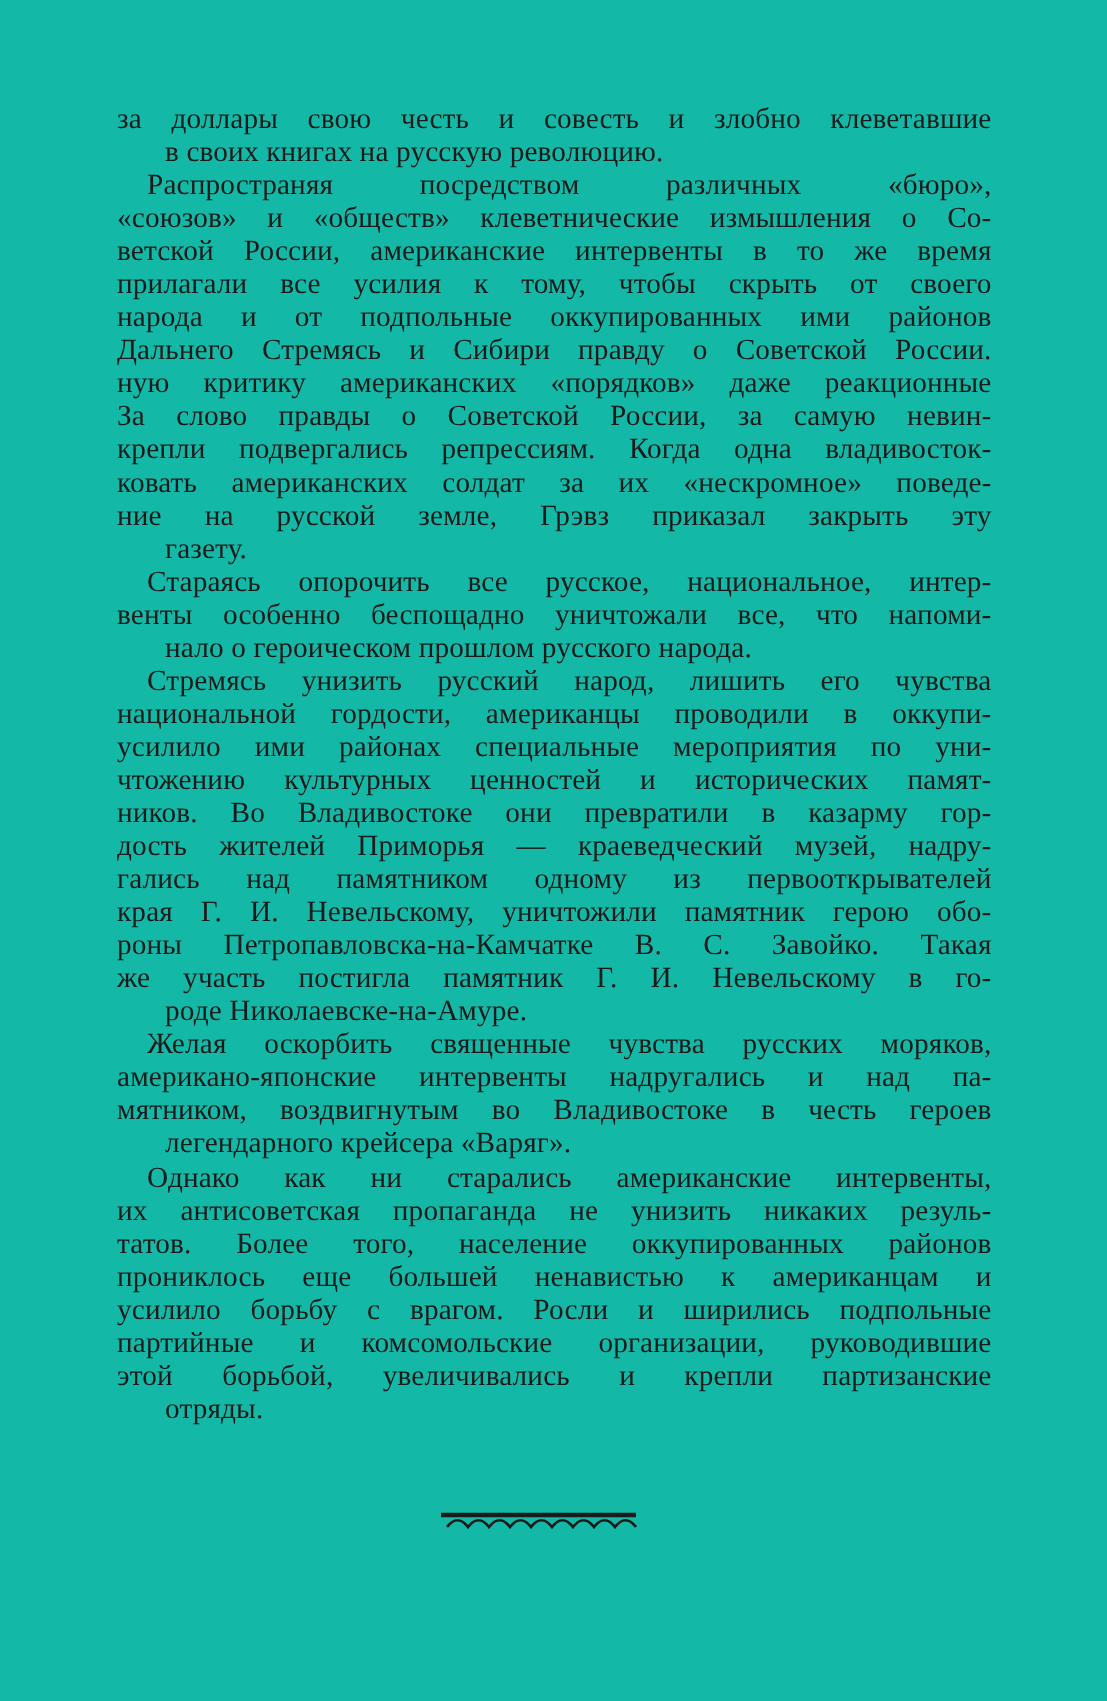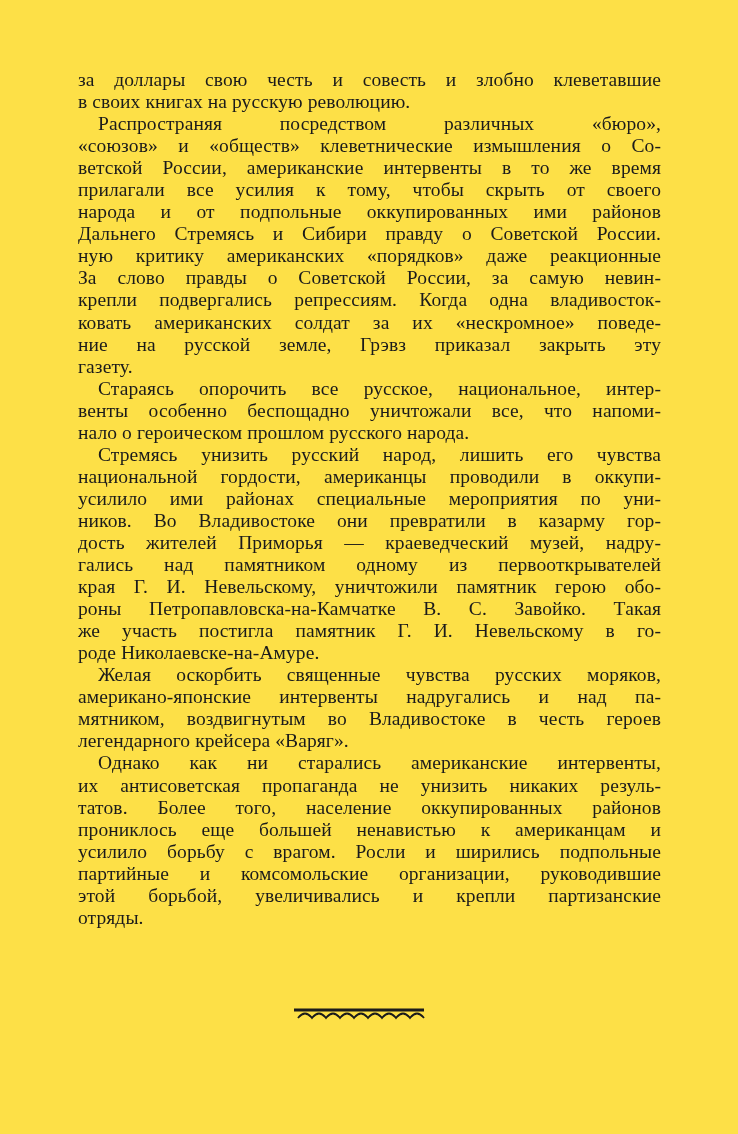--- a/index.html
+++ b/index.html
@@ -24,36 +24,37 @@
     line-height: 22.05px;
     text-align: justify;
     text-align-last: justify;
     -moz-text-align-last: justify;
     white-space: normal;
     letter-spacing: 0.1px;
   }
   .line.last {
     text-align: center;
     text-align-last: left;
+    margin-left: 32px;
     -moz-text-align-last: left;
   }
   .line.indent { text-indent: 20px; }
   .tailpiece {
     position: absolute;
     left: 293px;
     top: 1006px;
     width: 132px;
     height: 18px;
   }
   .tailpiece svg { display: block; }
 </style>
 </head>
 <body>
 
-<div class="page" style="background: #fde047; color: rgb(27, 27, 27);">
+<div class="page" style="background: #14b8a6; color: rgb(27, 27, 27);">
   <div class="text-block">
       <div class="paragraph">
         <div class="line">за доллары свою честь и совесть и злобно клеветавшие</div>
         <div class="line last">в своих книгах на русскую революцию.</div>
       </div>
       <div class="paragraph">
         <div class="line indent">Распространяя посредством различных «бюро»,</div>
         <div class="line">«союзов» и «обществ» клеветнические измышления о Со-</div>
         <div class="line">ветской России, американские интервенты в то же время</div>
         <div class="line">прилагали все усилия к тому, чтобы скрыть от своего</div>
@@ -68,20 +69,21 @@
       </div>
       <div class="paragraph">
         <div class="line indent">Стараясь опорочить все русское, национальное, интер-</div>
         <div class="line">венты особенно беспощадно уничтожали все, что напоми-</div>
         <div class="line last">нало о героическом прошлом русского народа.</div>
       </div>
       <div class="paragraph">
         <div class="line indent">Стремясь унизить русский народ, лишить его чувства</div>
         <div class="line">национальной гордости, американцы проводили в оккупи-</div>
         <div class="line">усилило ими районах специальные мероприятия по уни-</div>
+        <div class="line">чтожению культурных ценностей и исторических памят-</div>
         <div class="line">ников. Во Владивостоке они превратили в казарму гор-</div>
         <div class="line">дость жителей Приморья — краеведческий музей, надру-</div>
         <div class="line">гались над памятником одному из первооткрывателей</div>
         <div class="line">края Г. И. Невельскому, уничтожили памятник герою обо-</div>
         <div class="line">роны Петропавловска-на-Камчатке В. С. Завойко. Такая</div>
         <div class="line">же участь постигла памятник Г. И. Невельскому в го-</div>
         <div class="line last">роде Николаевске-на-Амуре.</div>
       </div>
       <div class="paragraph">
         <div class="line indent">Желая оскорбить священные чувства русских моряков,</div>

